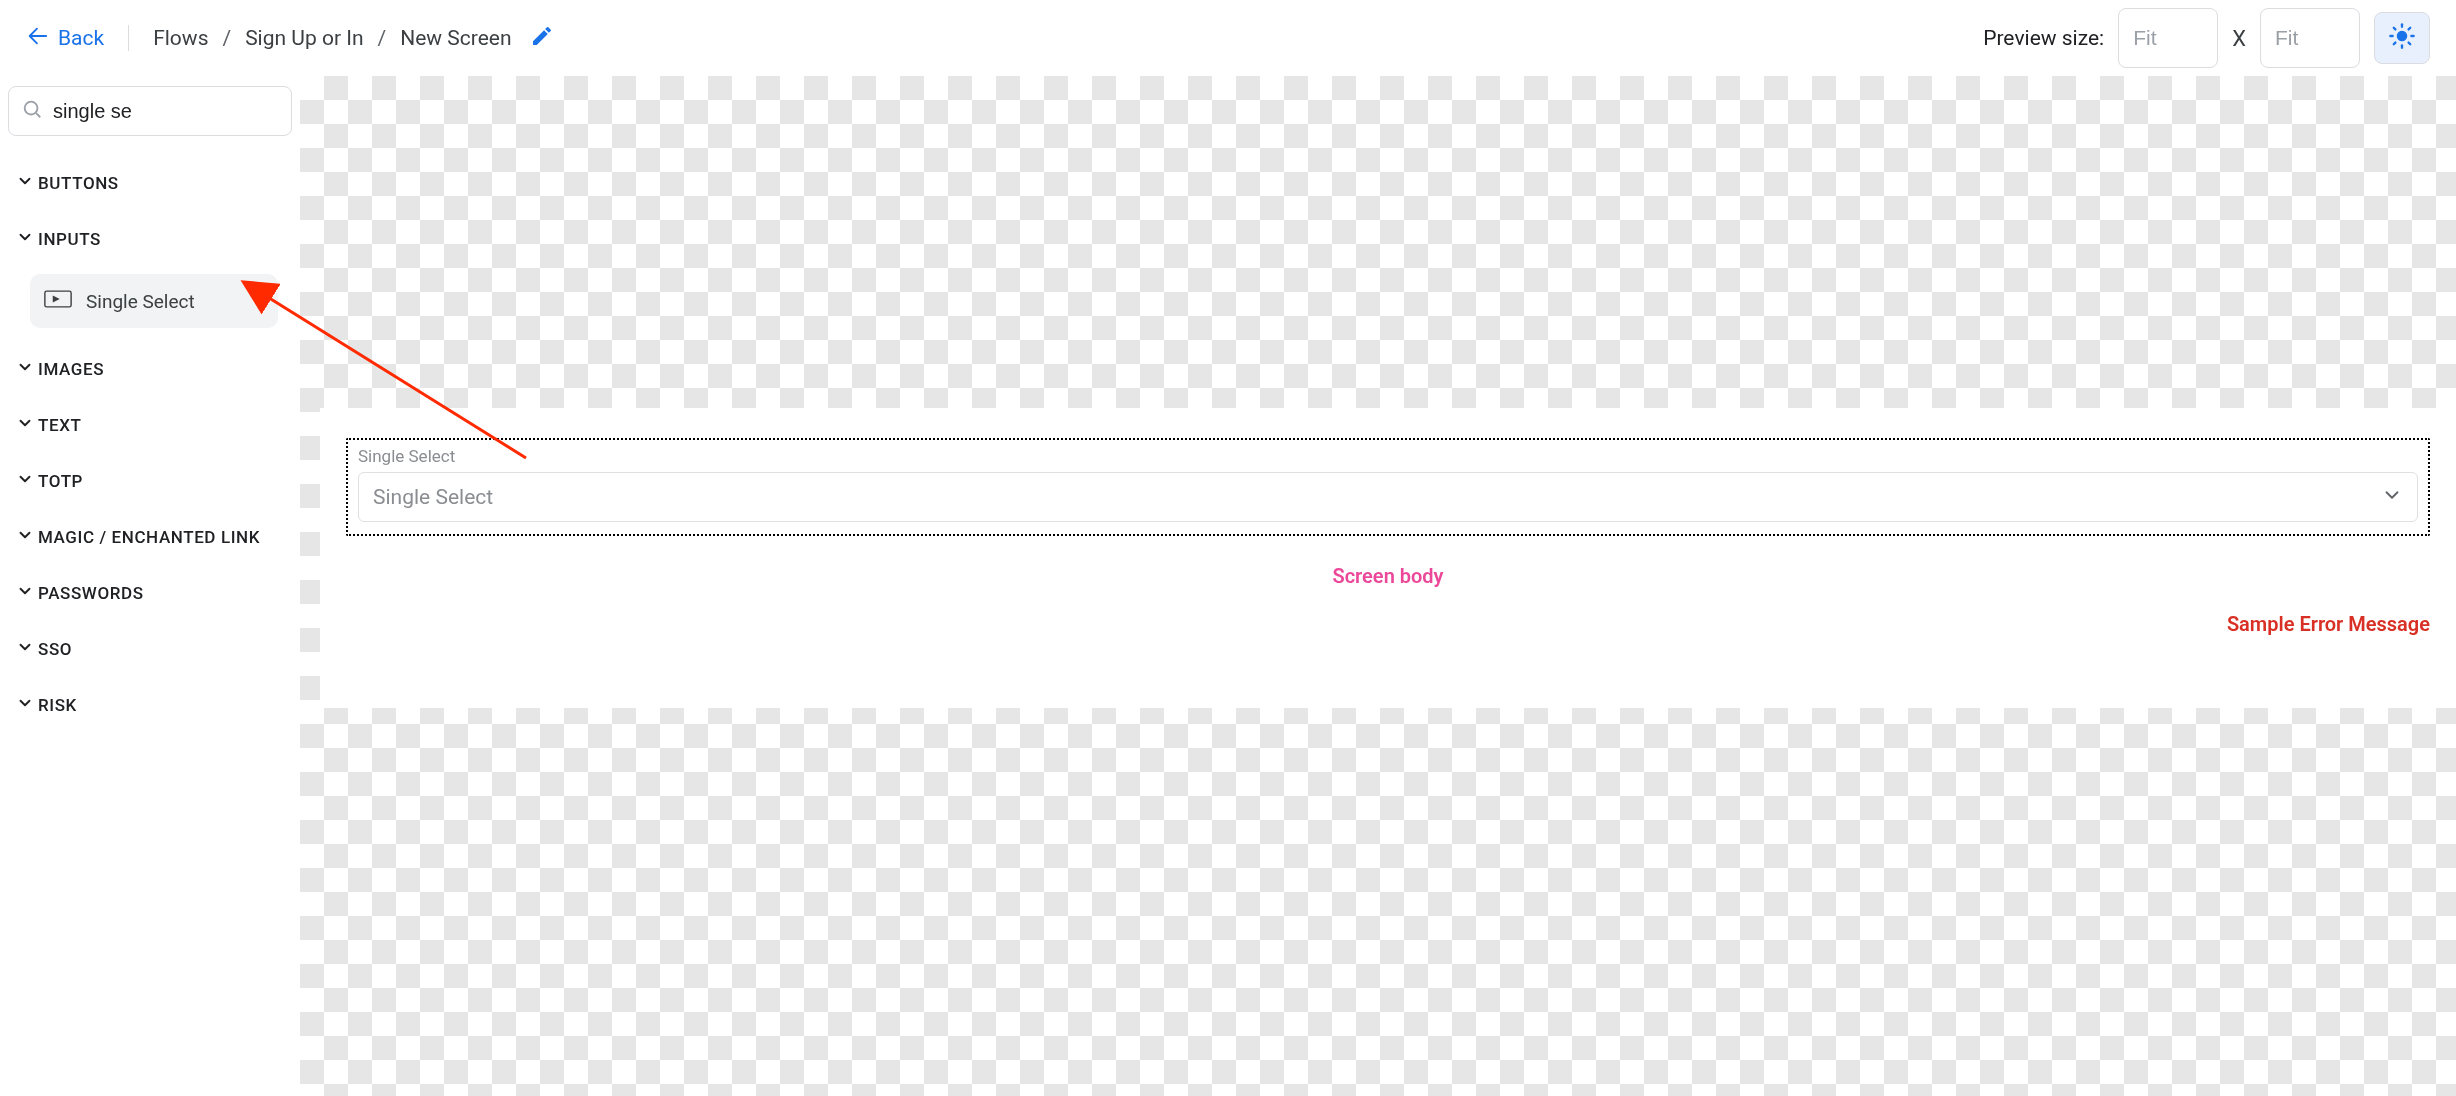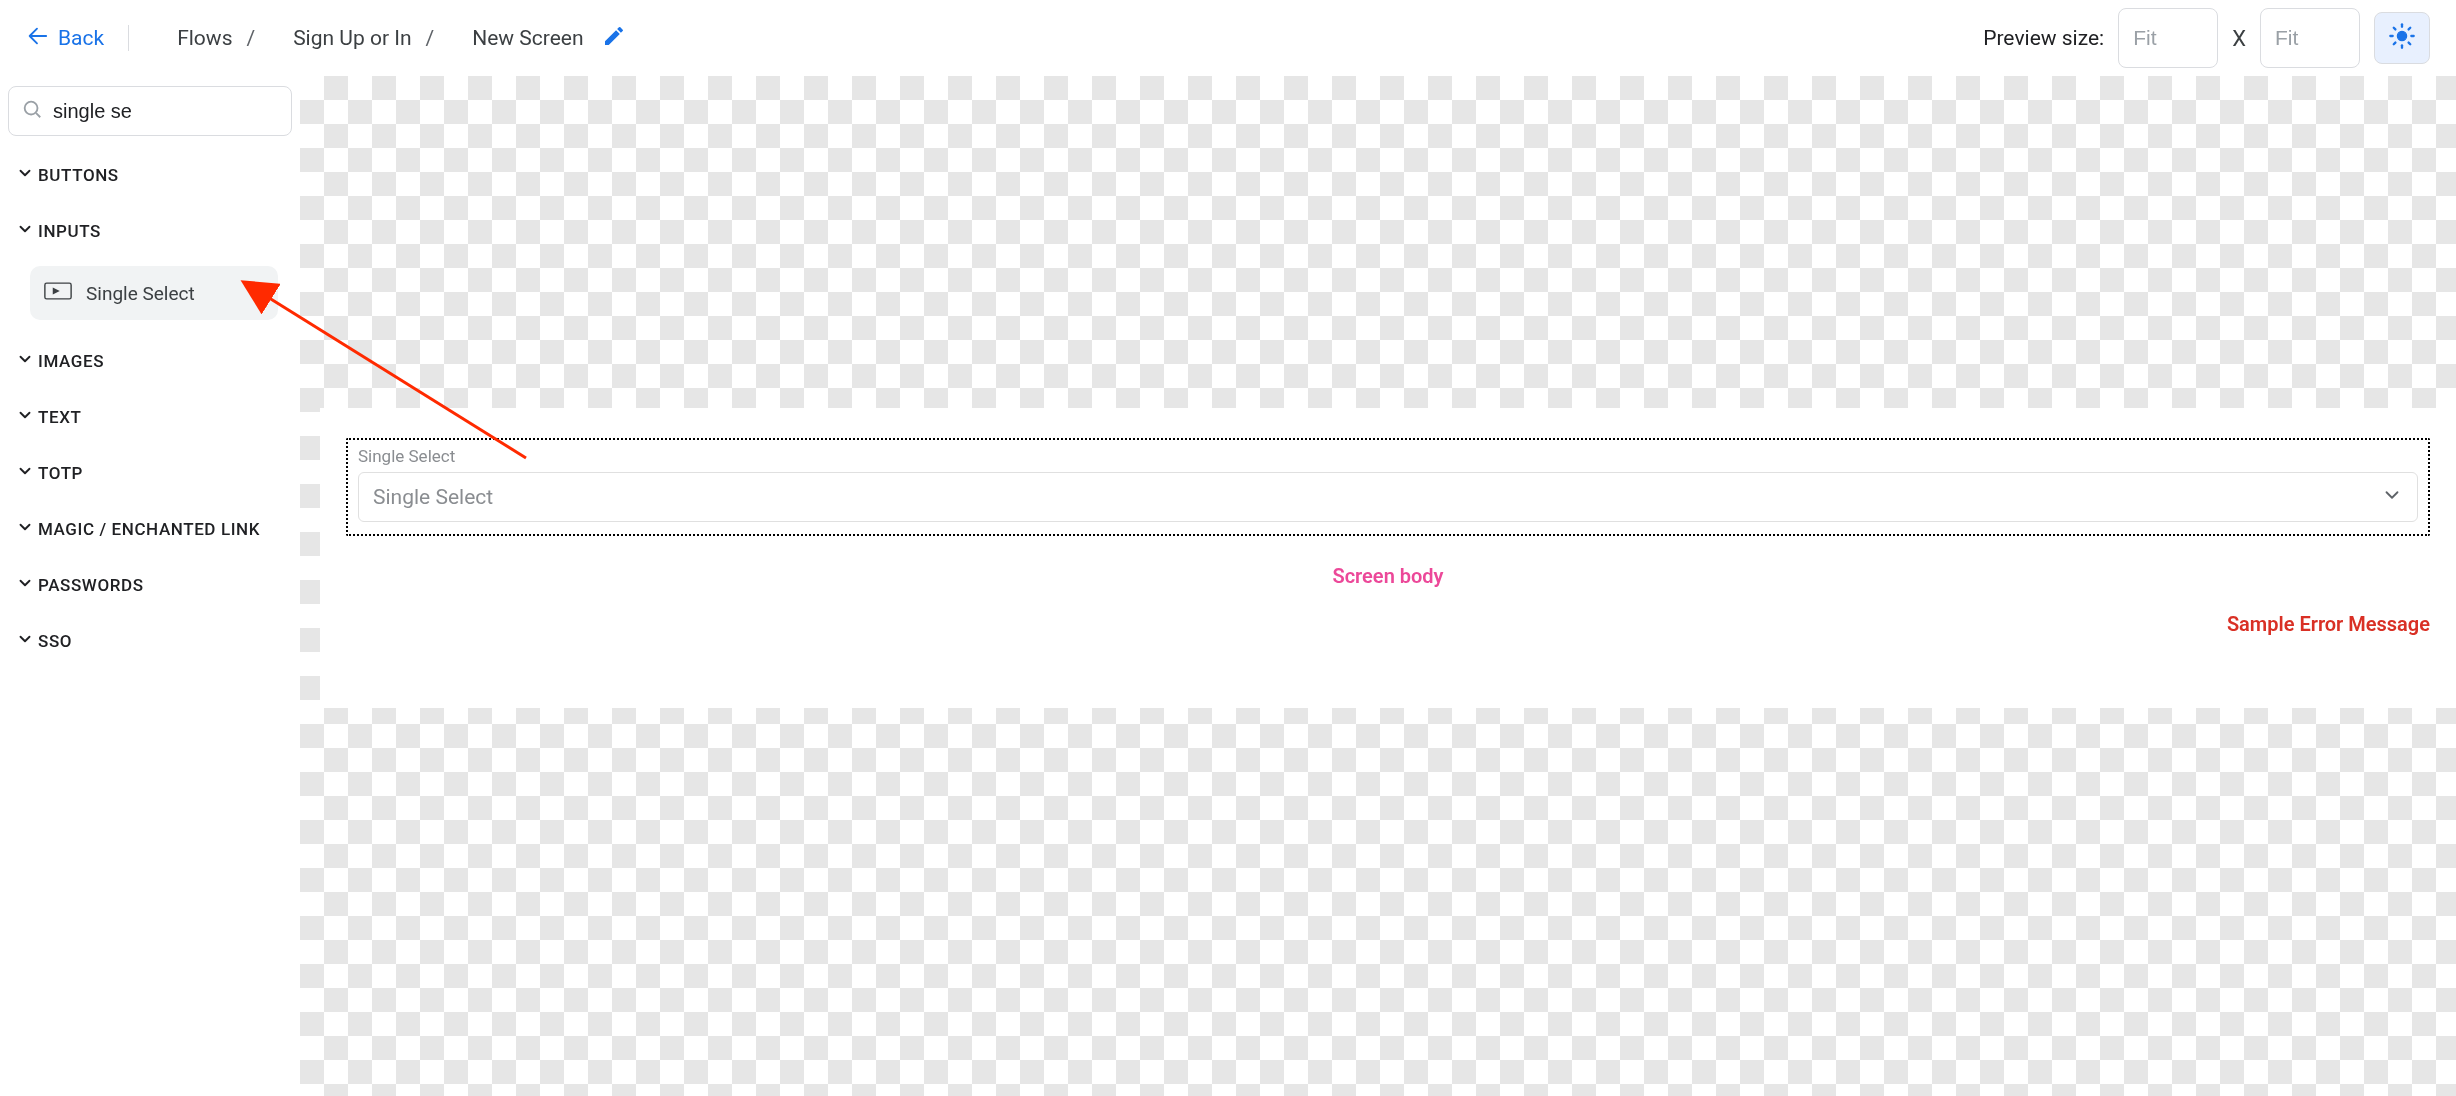--- a/index.html
+++ b/index.html
@@ -19,21 +19,21 @@
   .back-link {
     display: flex;
     align-items: center;
     gap: 10px;
     color: #1a73e8;
     cursor: pointer;
   }
   .back-arrow-svg { width: 22px; height: 22px; stroke: #1a73e8; fill: none; stroke-width: 2; stroke-linecap: round; stroke-linejoin: round; }
   .vdiv { width: 1px; height: 26px; background: #dadce0; margin: 0 6px; }
   .crumb-trail { display: flex; align-items: center; gap: 14px; color: #3c4043; }
-  .crumb-trail .crumb { cursor: pointer; margin-left: 24px; }
+  .crumb-trail .crumb { cursor: pointer; }
   .crumb-sep { color: #5f6368; }
   .pencil-icon svg { width: 24px; height: 24px; fill: #1a73e8; }
   .topbar-spacer { flex: 1; }
   .preview-size { display: flex; align-items: center; gap: 14px; font-size: 21px; }
   .fit-input {
     width: 100px; height: 60px;
     border: 1px solid #dadce0; border-radius: 8px;
     font-size: 21px; padding: 0 14px; color: #3c4043;
   }
   .fit-input::placeholder { color: #9aa0a6; }
@@ -53,21 +53,21 @@
     width: 300px;
     flex: 0 0 300px;
     padding: 10px 8px 0 8px;
     display: flex; flex-direction: column; gap: 6px;
     overflow: hidden;
   }
   .search-wrap {
     display: flex; align-items: center;
     border: 1px solid #dadce0; border-radius: 8px;
     height: 50px; padding: 0 12px; gap: 10px;
-    margin-bottom: 8px;
+    margin-bottom: 16px;
   }
   .search-icon svg { width: 22px; height: 22px; stroke: #9aa0a6; fill: none; stroke-width: 2; }
   .search-input {
     border: none; outline: none; font-size: 20px; color: #202124; width: 100%;
     background: transparent;
   }
 
   .cat {
     display: flex; align-items: center; gap: 4px;
     padding: 14px 8px;
@@ -283,20 +283,28 @@
       </span>
       <span class="cat-label">PASSWORDS</span>
     </div>
     <div class="cat">
       <span class="chevron">
         <svg viewBox="0 0 24 24">
             <polyline points="6 9 12 15 18 9"></polyline>
           </svg>
       </span>
       <span class="cat-label">SSO</span>
+    </div>
+    <div class="cat">
+      <span class="chevron">
+        <svg viewBox="0 0 24 24">
+            <polyline points="6 9 12 15 18 9"></polyline>
+          </svg>
+      </span>
+      <span class="cat-label">RISK</span>
     </div>
   </div>
 
   <div class="canvas-area">
 
     <div class="screen-card">
       <div class="ss-field">
         <div class="ss-float-label">Single Select</div>
         <div class="ss-select-box">
           <span class="ss-placeholder">Single Select</span>

